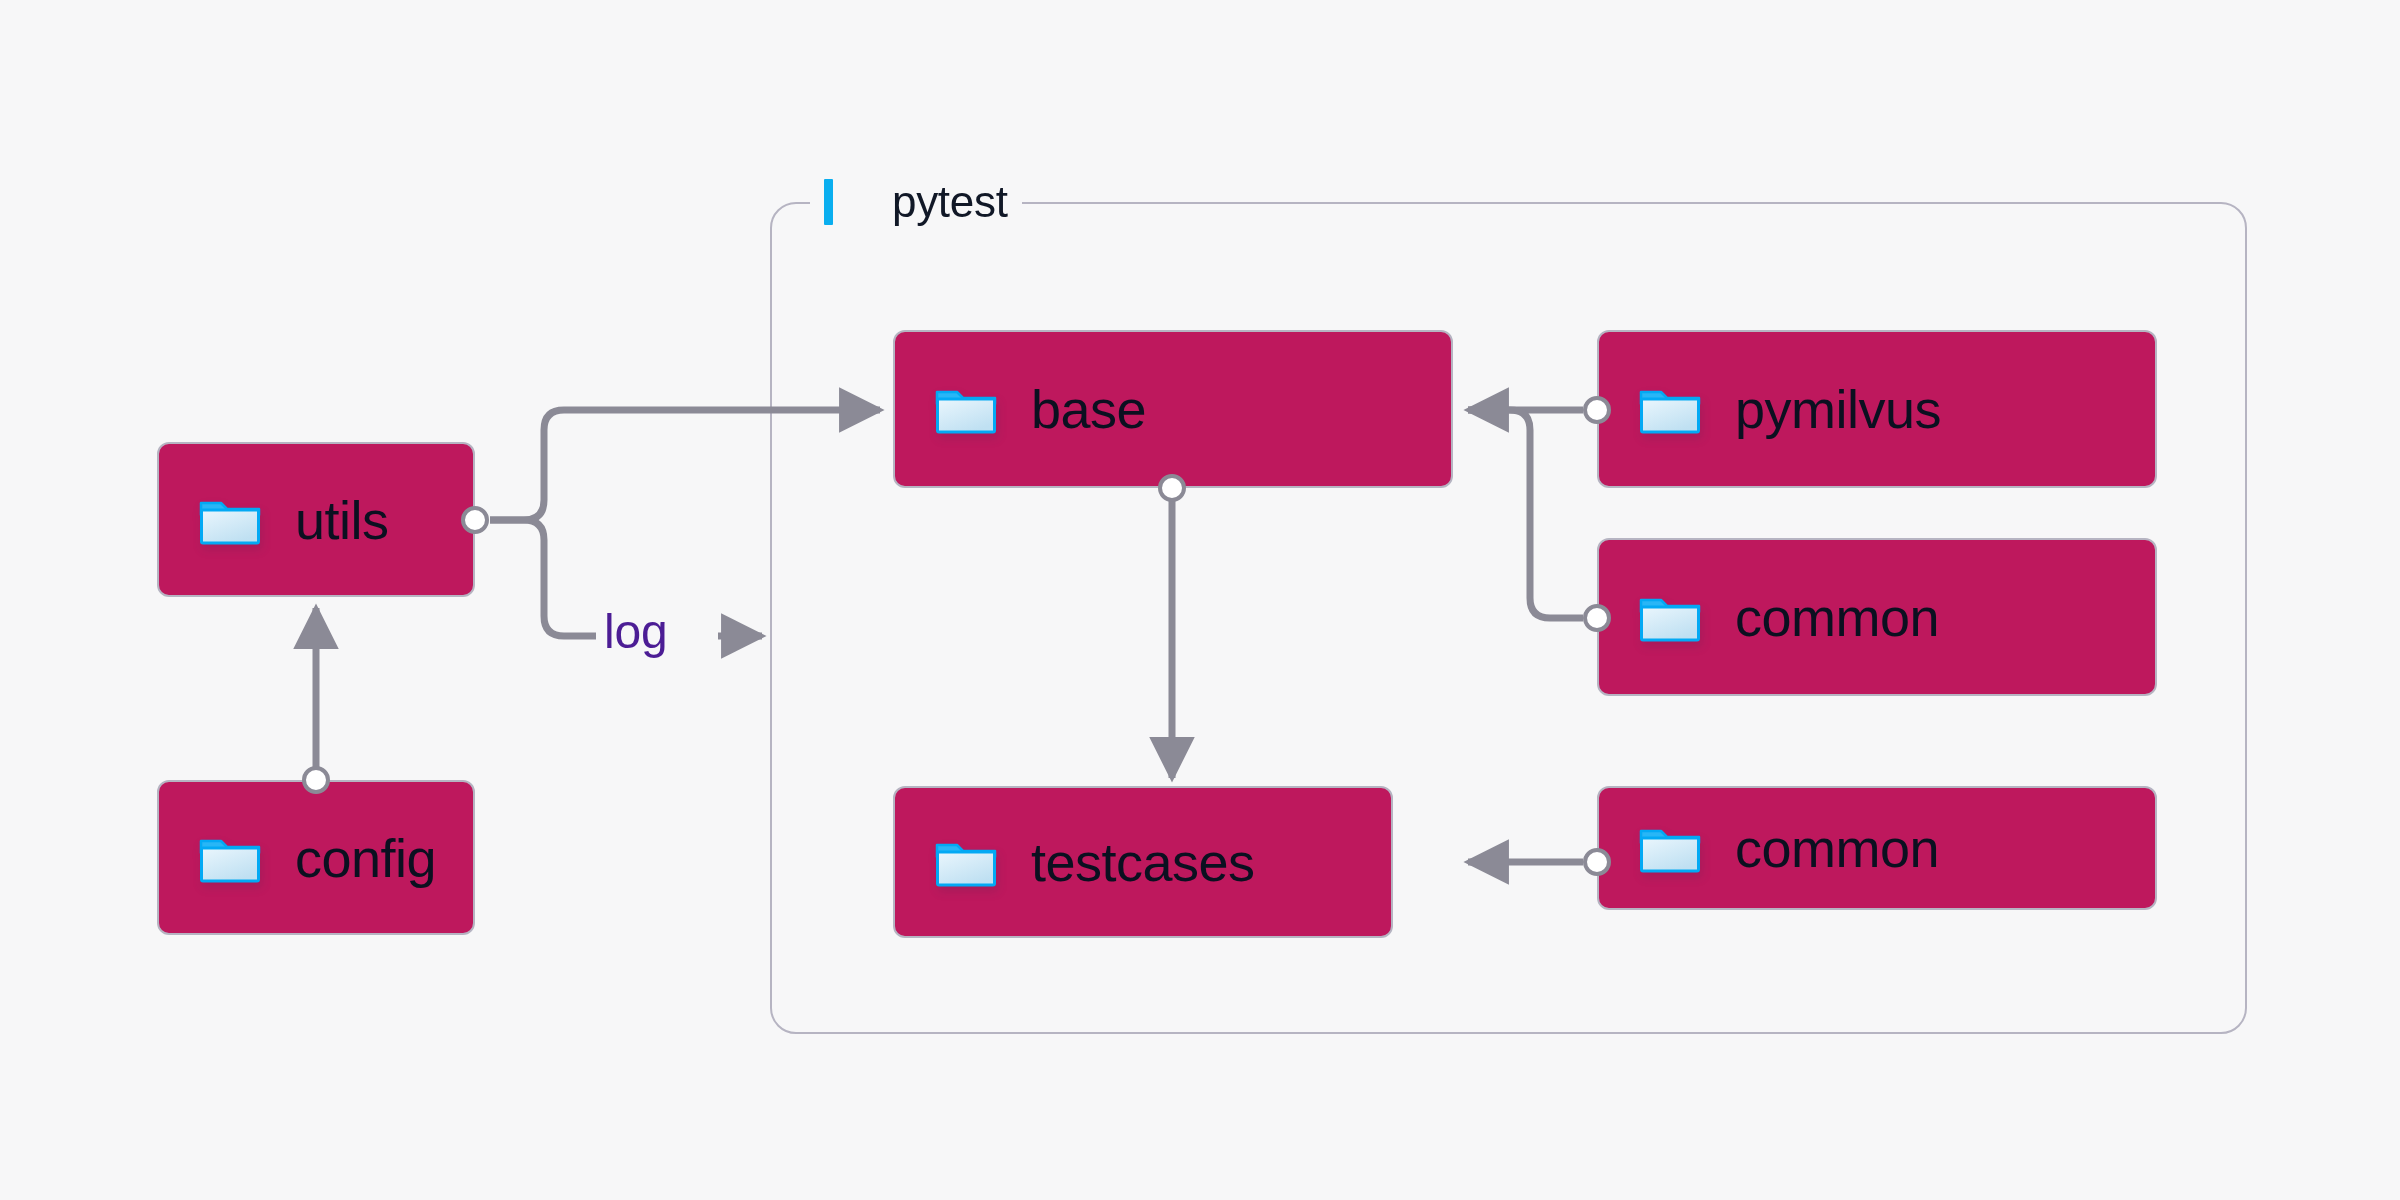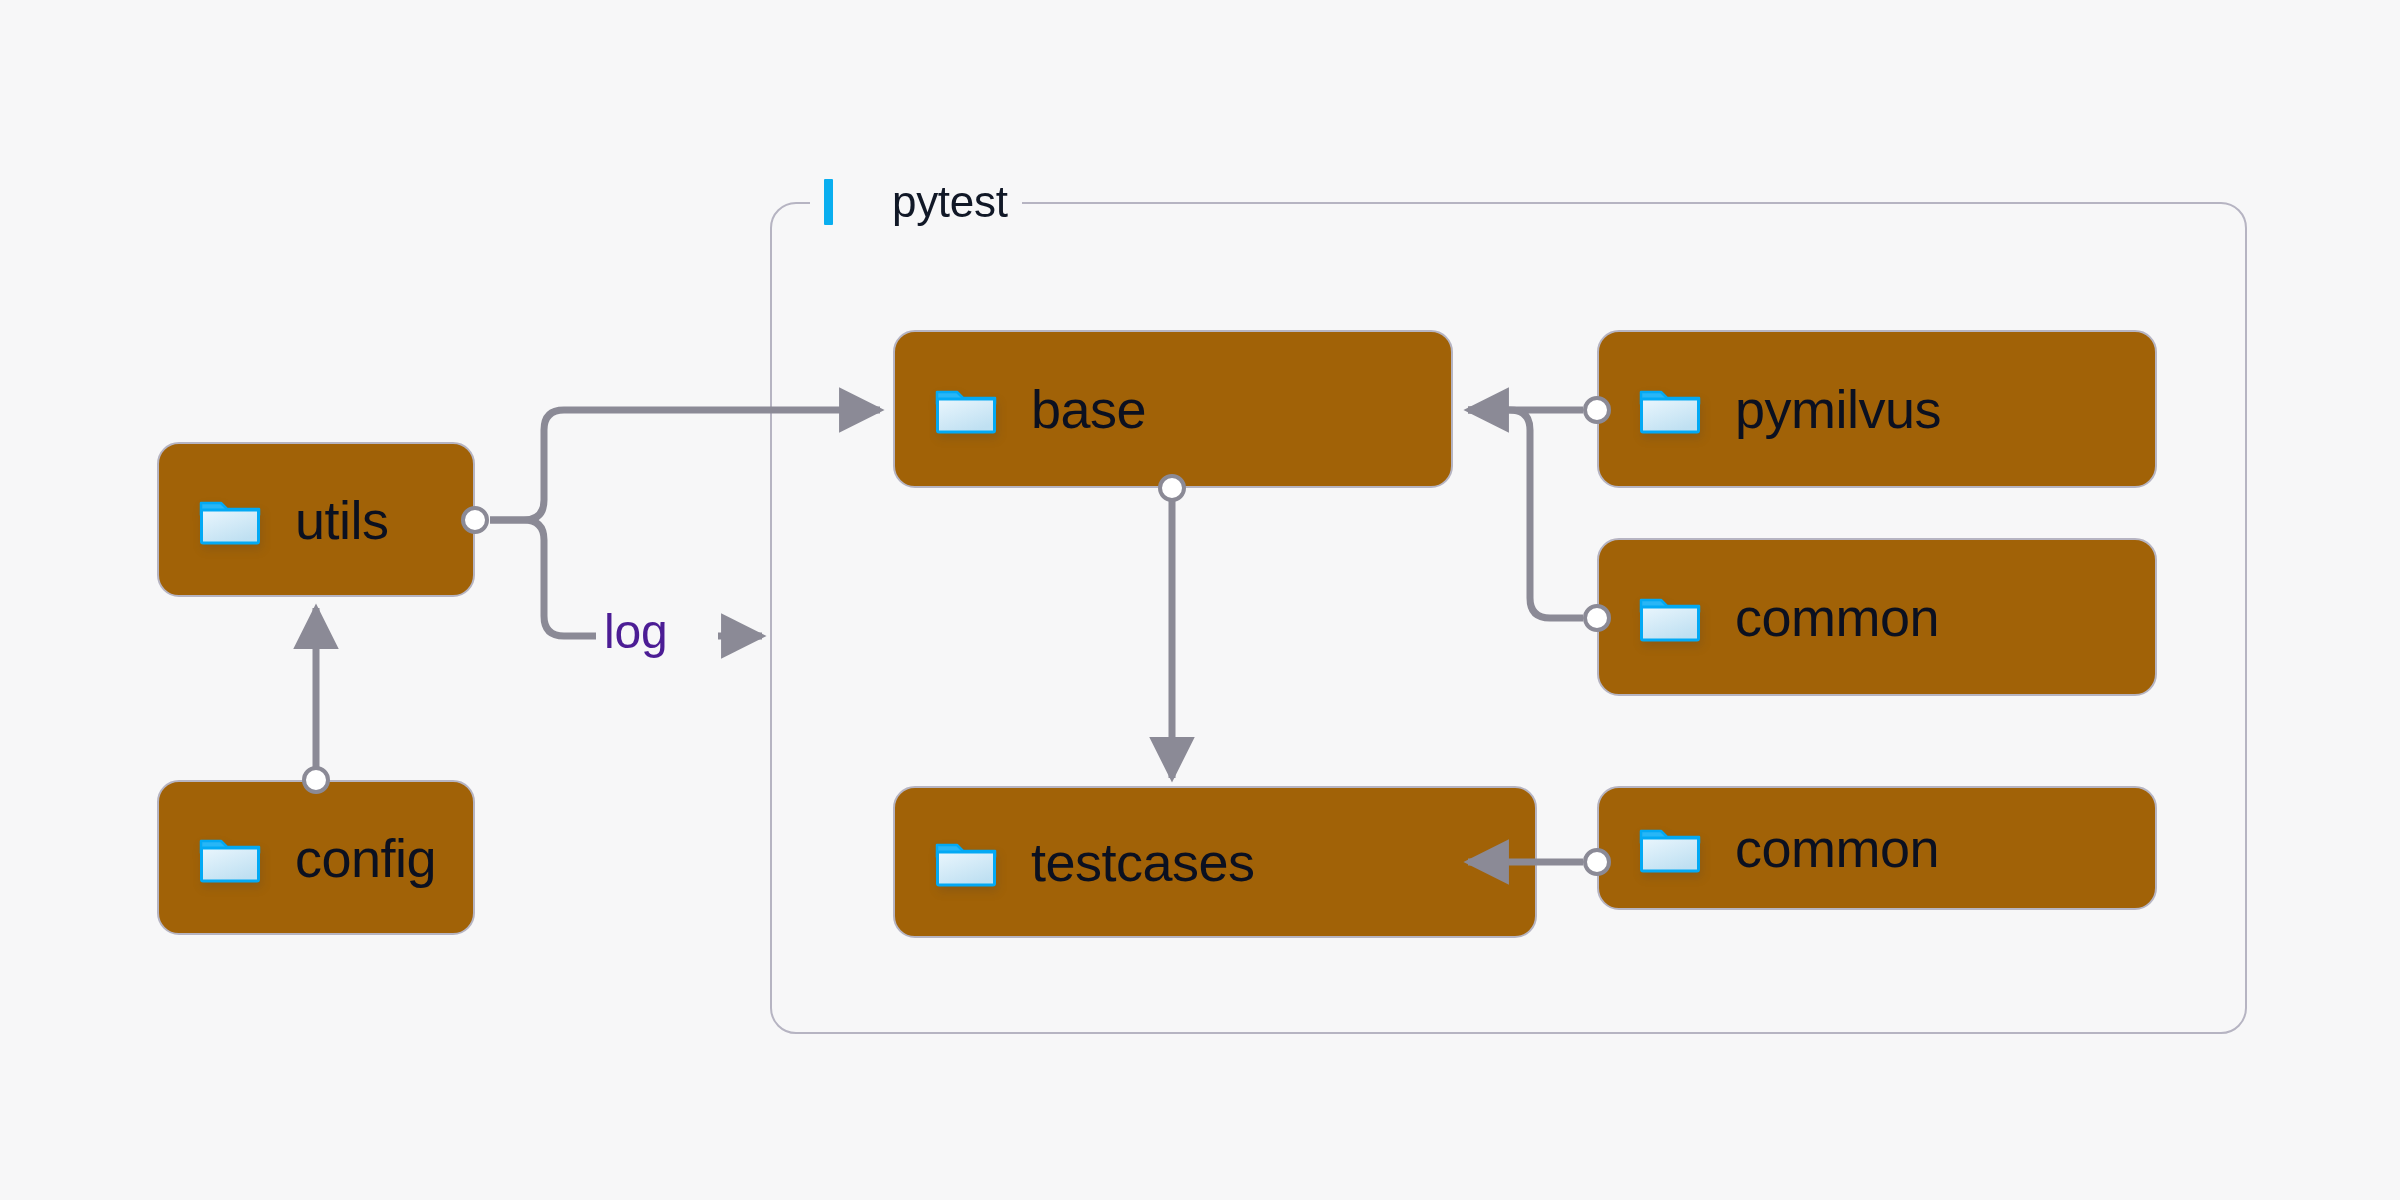--- a/index.html
+++ b/index.html
@@ -49,23 +49,23 @@
     color: #111827;
     letter-spacing: -0.3px;
     line-height: 1;
     margin-left: 43px;
   }
 
   
   .node {
     position: absolute;
     box-sizing: border-box;
-    background: #a16207;
+    background: #be185d;
     border: 2px solid #b6b4c2;
-    border-radius: 22px;
+    border-radius: 12px;
     display: flex;
     align-items: center;
     padding-left: 40px;
     gap: 34px;
   }
   .node-label {
     font-size: 54px;
     color: #0b1020;
     letter-spacing: -0.5px;
     line-height: 1;
@@ -196,21 +196,21 @@
           </linearGradient>
         </defs>
         <path d="M2 9 h20 l6 6 h32 v6 H2 Z" fill="#29b6f6" stroke="#03a9f4" stroke-width="2.5" stroke-linejoin="round"></path>
         <rect x="2.5" y="16" width="57" height="33" rx="1.5" fill="url(#fgrad3)" stroke="#03a9f4" stroke-width="3"></rect>
       </svg>
     </span>
     <span class="node-label">base</span>
   </div>
   <span class="port" style="left:1158px; top:474px;"></span>
 
-  <div class="node" style="left:893px; top:786px; width:644px; height:152px;">
+  <div class="node" style="left:893px; top:786px; width:500px; height:152px;">
     <span class="folder-icon">
       <svg width="62" height="52" viewBox="0 0 62 52">
         <defs>
           <linearGradient id="fgrad4" x1="0" y1="0" x2="0.6" y2="1">
             <stop offset="0%" stop-color="#eaf6fd"></stop>
             <stop offset="100%" stop-color="#bfe0f2"></stop>
           </linearGradient>
         </defs>
         <path d="M2 9 h20 l6 6 h32 v6 H2 Z" fill="#29b6f6" stroke="#03a9f4" stroke-width="2.5" stroke-linejoin="round"></path>
         <rect x="2.5" y="16" width="57" height="33" rx="1.5" fill="url(#fgrad4)" stroke="#03a9f4" stroke-width="3"></rect>

